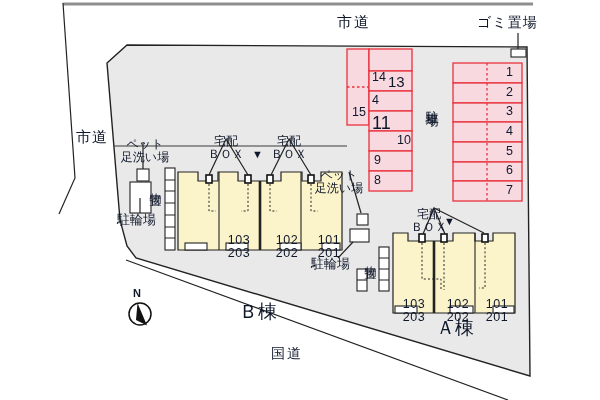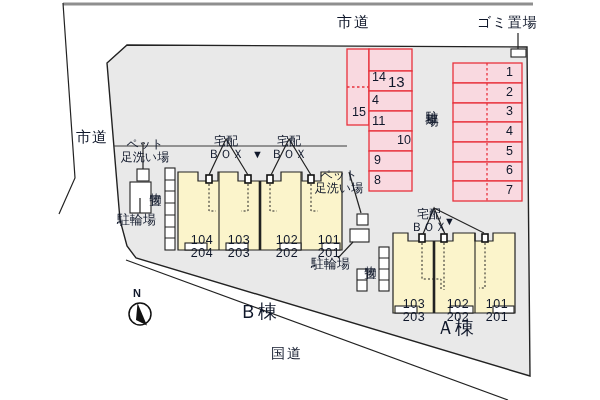--- a/index.html
+++ b/index.html
@@ -148,23 +148,20 @@
   </div>
 
   <div class="lbl" style="left:117px;top:213px;font-size:13px;">駐輪場</div>
   <div class="lbl" style="left:311px;top:257px;font-size:13px;">駐輪場</div>
   <div class="lbl vert" style="left:149px;top:183px;font-size:12px;">物置</div>
   <div class="lbl vert" style="left:364px;top:256px;font-size:12px;">物置</div>
 
   <div class="lbl" style="left:239px;top:255px;font-size:19px;margin-top:47px;">Ｂ棟</div>
   <div class="lbl" style="left:436px;top:318px;font-size:19px;">Ａ棟</div>
 
-  <div class="lbl center two" style="left:184px;top:208px;width:36px;font-size:12.5px;letter-spacing:0.5px;">
-    <span>104</span><span>204</span>
-  </div>
   <div class="lbl center two" style="left:221px;top:208px;width:36px;font-size:12.5px;letter-spacing:0.5px;">
     <span>103</span><span>203</span>
   </div>
   <div class="lbl center two" style="left:269px;top:208px;width:36px;font-size:12.5px;letter-spacing:0.5px;">
     <span>102</span><span>202</span>
   </div>
   <div class="lbl center two" style="left:311px;top:208px;width:36px;font-size:12.5px;letter-spacing:0.5px;">
     <span>101</span><span>201</span>
   </div>
 
@@ -174,21 +171,21 @@
   <div class="lbl center two" style="left:440px;top:272px;width:36px;font-size:12.5px;letter-spacing:0.5px;">
     <span>102</span><span>202</span>
   </div>
   <div class="lbl center two" style="left:479px;top:272px;width:36px;font-size:12.5px;letter-spacing:0.5px;">
     <span>101</span><span>201</span>
   </div>
 
   <div class="lbl" style="left:372px;top:71px;font-size:12.5px;">14</div>
   <div class="lbl" style="left:388px;top:74px;font-size:15px;">13</div>
   <div class="lbl" style="left:372px;top:94px;font-size:12.5px;">4</div>
-  <div class="lbl" style="left:372px;top:114px;font-size:13px;">11</div>
+  <div class="lbl" style="left:372px;top:114px;font-size:18px;">11</div>
   <div class="lbl" style="left:372px;top:134px;font-size:12.5px;margin-left:25px;">10</div>
   <div class="lbl" style="left:374px;top:154px;font-size:12.5px;">9</div>
   <div class="lbl" style="left:374px;top:174px;font-size:12.5px;">8</div>
   <div class="lbl" style="left:352px;top:106px;font-size:12.5px;">15</div>
 
   <div class="lbl" style="left:506px;top:66px;font-size:12.5px;">1</div>
   <div class="lbl" style="left:506px;top:86px;font-size:12.5px;">2</div>
   <div class="lbl" style="left:506px;top:105px;font-size:12.5px;">3</div>
   <div class="lbl" style="left:506px;top:125px;font-size:12.5px;">4</div>
   <div class="lbl" style="left:506px;top:145px;font-size:12.5px;">5</div>

